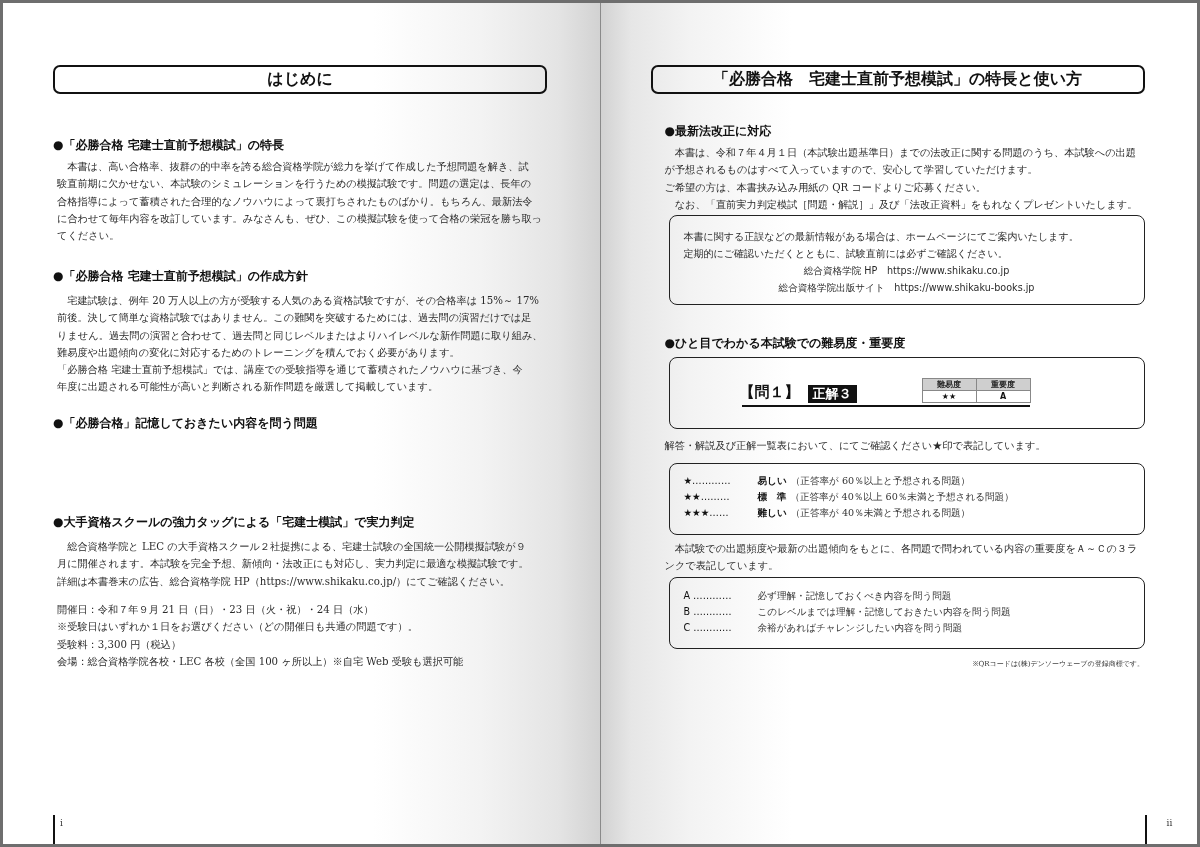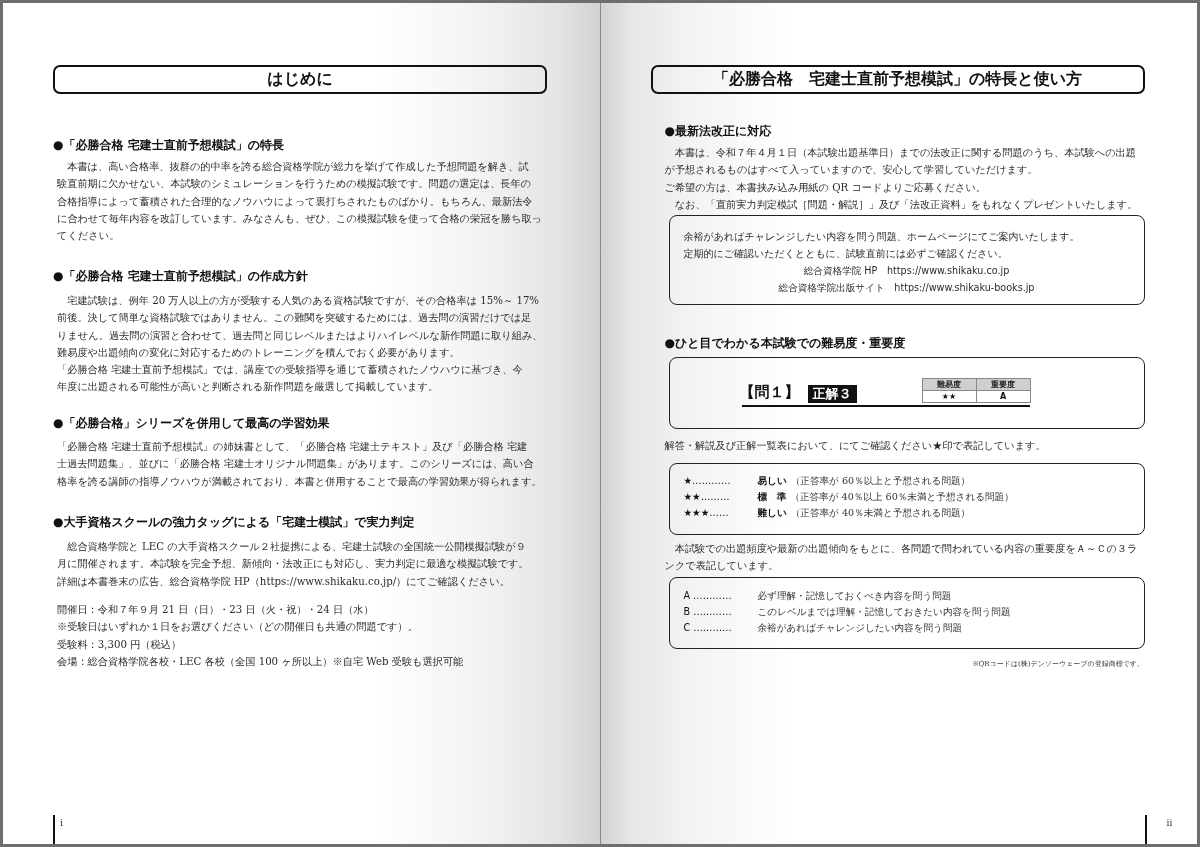--- a/index.html
+++ b/index.html
@@ -76,26 +76,21 @@
     <div class="h2" style="left:50px; top:265px;">●「必勝合格 宅建士直前予想模試」の作成方針</div>
     <div class="para" style="left:54px; top:289px; width:492px;">
       <span class="line">　宅建試験は、例年 20 万人以上の方が受験する人気のある資格試験ですが、その合格率は 15%～ 17%</span>
       <span class="line">前後。決して簡単な資格試験ではありません。この難関を突破するためには、過去問の演習だけでは足</span>
       <span class="line">りません。過去問の演習と合わせて、過去問と同じレベルまたはよりハイレベルな新作問題に取り組み、</span>
       <span class="line">難易度や出題傾向の変化に対応するためのトレーニングを積んでおく必要があります。</span>
       <span class="line">「必勝合格 宅建士直前予想模試」では、講座での受験指導を通じて蓄積されたノウハウに基づき、今</span>
       <span class="line">年度に出題される可能性が高いと判断される新作問題を厳選して掲載しています。</span>
     </div>
 
-    <div class="h2" style="left:50px; top:412px;">●「必勝合格」シリーズを併用して最高の学習効果</div>
-    <div class="para" style="left:54px; top:435px; width:492px;">
-      <span class="line">「必勝合格 宅建士直前予想模試」の姉妹書として、「必勝合格 宅建士テキスト」及び「必勝合格 宅建</span>
-      <span class="line">士過去問題集」、並びに「必勝合格 宅建士オリジナル問題集」があります。このシリーズには、高い合</span>
-      <span class="line">格率を誇る講師の指導ノウハウが満載されており、本書と併用することで最高の学習効果が得られます。</span>
-    </div>
+    <div class="h2" style="left:50px; top:412px;">●「必勝合格」記憶しておきたい内容を問う問題</div>
 
     <div class="h2" style="left:50px; top:511px;">●大手資格スクールの強力タッグによる「宅建士模試」で実力判定</div>
     <div class="para" style="left:54px; top:535px; width:492px;">
       <span class="line">　総合資格学院と LEC の大手資格スクール２社提携による、宅建士試験の全国統一公開模擬試験が９</span>
       <span class="line">月に開催されます。本試験を完全予想、新傾向・法改正にも対応し、実力判定に最適な模擬試験です。</span>
       <span class="line">詳細は本書巻末の広告、総合資格学院 HP（https://www.shikaku.co.jp/）にてご確認ください。</span>
     </div>
 
     <div class="para" style="left:54px; top:598px; width:492px;">
       <span class="line">開催日：令和７年９月 21 日（日）・23 日（火・祝）・24 日（水）</span>
@@ -117,21 +112,21 @@
 
     <div class="h2" style="left:64px; top:120px;">●最新法改正に対応</div>
     <div class="para" style="left:64px; top:141px; width:484px;">
       <span class="line">　本書は、令和７年４月１日（本試験出題基準日）までの法改正に関する問題のうち、本試験への出題</span>
       <span class="line">が予想されるものはすべて入っていますので、安心して学習していただけます。</span>
       <span class="line">ご希望の方は、本書挟み込み用紙の QR コードよりご応募ください。</span>
       <span class="line">　なお、「直前実力判定模試［問題・解説］」及び「法改正資料」をもれなくプレゼントいたします。</span>
     </div>
 
     <div class="rbox" style="left:68px; top:212px; width:476px; height:90px; padding:12px 0 0 14px;">
-      <div class="info-line">余裕があればチャレンジしたい内容を問う問題、ホームページにてご案内いたします。</div>
+      <div class="info-line">本書に関する正誤などの最新情報がある場合は、ホームページにてご案内いたします。</div>
       <div class="info-line">定期的にご確認いただくとともに、試験直前には必ずご確認ください。</div>
       <div class="info-line info-center" style="margin-left:-14px;">総合資格学院 HP　https://www.shikaku.co.jp</div>
       <div class="info-line info-center" style="margin-left:-14px;">総合資格学院出版サイト　https://www.shikaku-books.jp</div>
     </div>
 
     <div class="h2" style="left:64px; top:332px;">●ひと目でわかる本試験での難易度・重要度</div>
 
     <div class="rbox" style="left:68px; top:354px; width:476px; height:72px;">
       <div class="q-title" style="left:70px; top:25px;">【問１】</div>
       <div class="answer-badge" style="left:138px; top:27px;">正解３</div>

